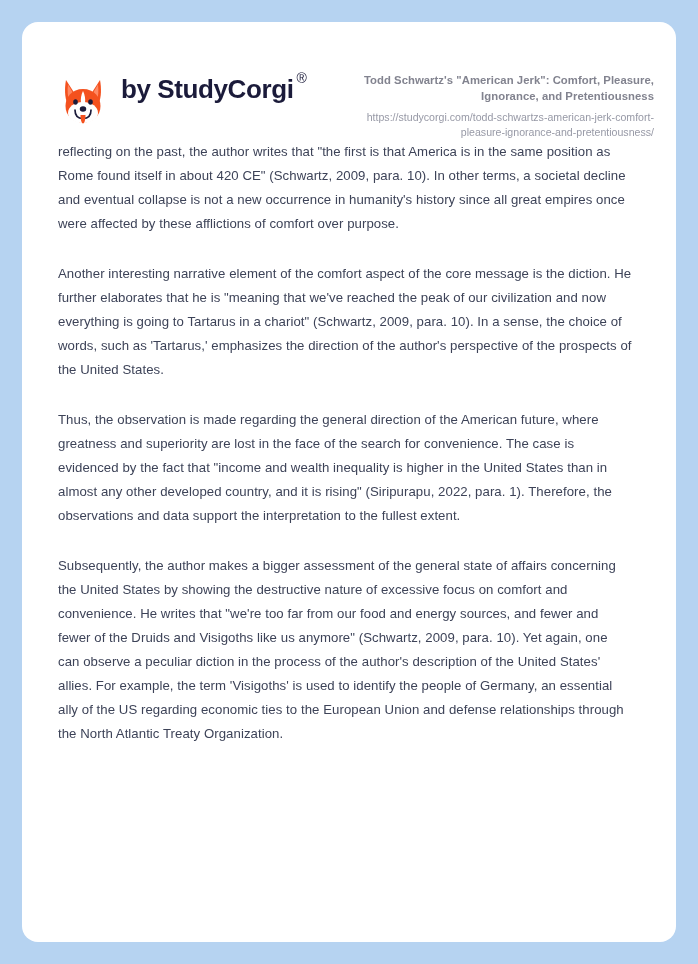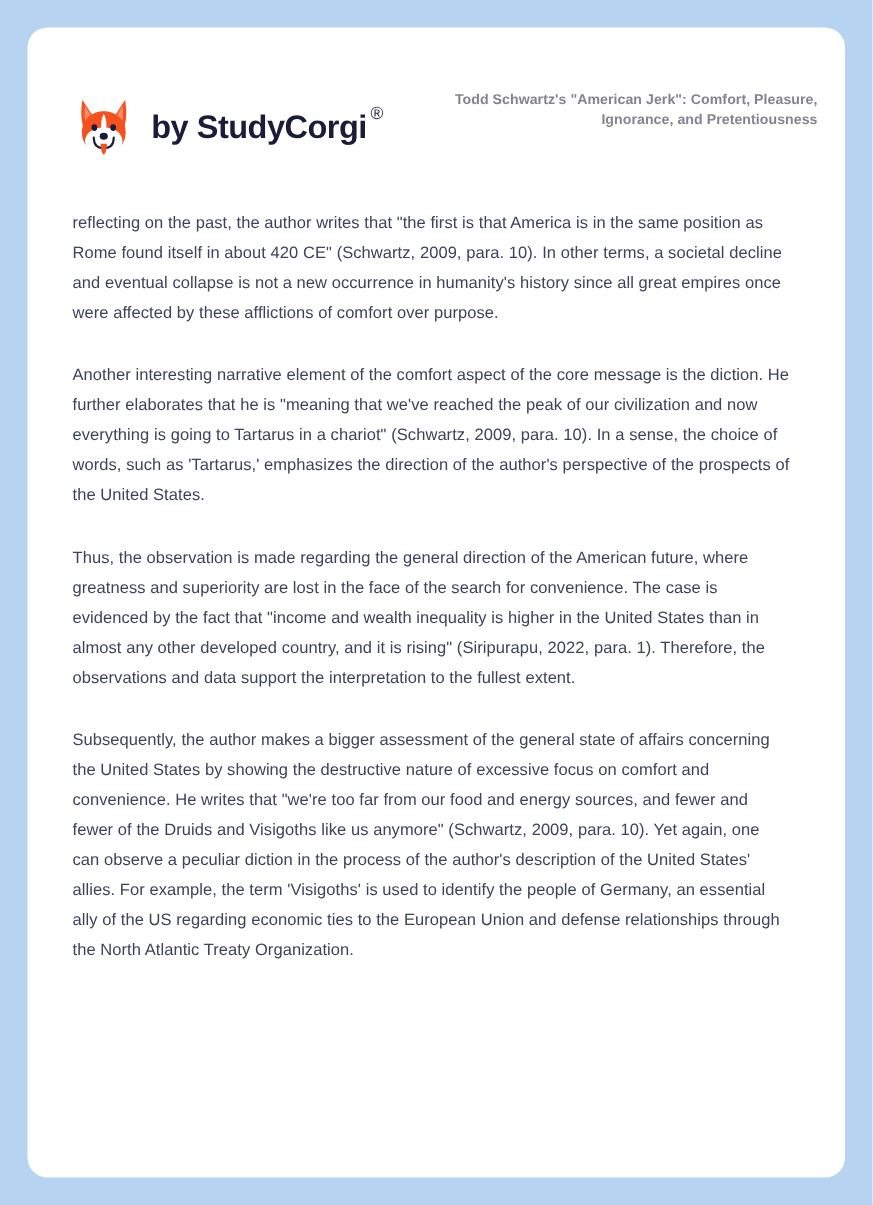--- a/index.html
+++ b/index.html
@@ -30,21 +30,21 @@
   
   .page-header {
     display: flex;
     align-items: flex-start;
     justify-content: space-between;
     padding: 46px 22px 0 36px;
   }
 
   .brand {
     display: flex;
-    align-items: center;
+    align-items: flex-start;
     gap: 13px;
     padding-top: 8px;
   }
 
   .brand-mark {
     width: 50px;
     height: 50px;
     flex: 0 0 50px;
     display: block;
   }
@@ -86,21 +86,20 @@
     font-weight: normal;
     color: #9799a6;
     line-height: 1.42;
     margin: 6px 0 0 0;
     word-break: break-word;
   }
 
   
   .article-body {
     padding: 0 44px 0 36px;
-    margin-top: 40px;
   }
 
   .article-paragraph {
     font-size: 13.2px;
     color: #3d4358;
     line-height: 1.82;
     margin: 0 0 26px 0;
     text-align: left;
     letter-spacing: 0.06px;
   }
@@ -140,20 +139,21 @@
         <path d="M45 78 C45 88 47.5 95 50 95 C52.5 95 55 88 55 78 Z" fill="#f4511e"></path>
       </svg>
       <div class="brand-wordmark">
         <span>by StudyCorgi</span>
         <span class="brand-reg">®</span>
       </div>
     </div>
 
     <div class="header-meta">
       <p class="header-title">Todd Schwartz's "American Jerk": Comfort, Pleasure, Ignorance, and Pretentiousness</p>
+      <p class="header-url">https://studycorgi.com/todd-schwartzs-american-jerk-comfort-pleasure-ignorance-and-pretentiousness/</p>
     </div>
 
   </header>
 
   <main class="article-body">
     <p class="article-paragraph">reflecting on the past, the author writes that "the first is that America is in the same position as Rome found itself in about 420 CE" (Schwartz, 2009, para. 10). In other terms, a societal decline and eventual collapse is not a new occurrence in humanity's history since all great empires once were affected by these afflictions of comfort over purpose.</p>
     <p class="article-paragraph">Another interesting narrative element of the comfort aspect of the core message is the diction. He further elaborates that he is "meaning that we've reached the peak of our civilization and now everything is going to Tartarus in a chariot" (Schwartz, 2009, para. 10). In a sense, the choice of words, such as 'Tartarus,' emphasizes the direction of the author's perspective of the prospects of the United States.</p>
     <p class="article-paragraph">Thus, the observation is made regarding the general direction of the American future, where greatness and superiority are lost in the face of the search for convenience. The case is evidenced by the fact that "income and wealth inequality is higher in the United States than in almost any other developed country, and it is rising" (Siripurapu, 2022, para. 1). Therefore, the observations and data support the interpretation to the fullest extent.</p>
     <p class="article-paragraph">Subsequently, the author makes a bigger assessment of the general state of affairs concerning the United States by showing the destructive nature of excessive focus on comfort and convenience. He writes that "we're too far from our food and energy sources, and fewer and fewer of the Druids and Visigoths like us anymore" (Schwartz, 2009, para. 10). Yet again, one can observe a peculiar diction in the process of the author's description of the United States' allies. For example, the term 'Visigoths' is used to identify the people of Germany, an essential ally of the US regarding economic ties to the European Union and defense relationships through the North Atlantic Treaty Organization.</p>
   </main>

